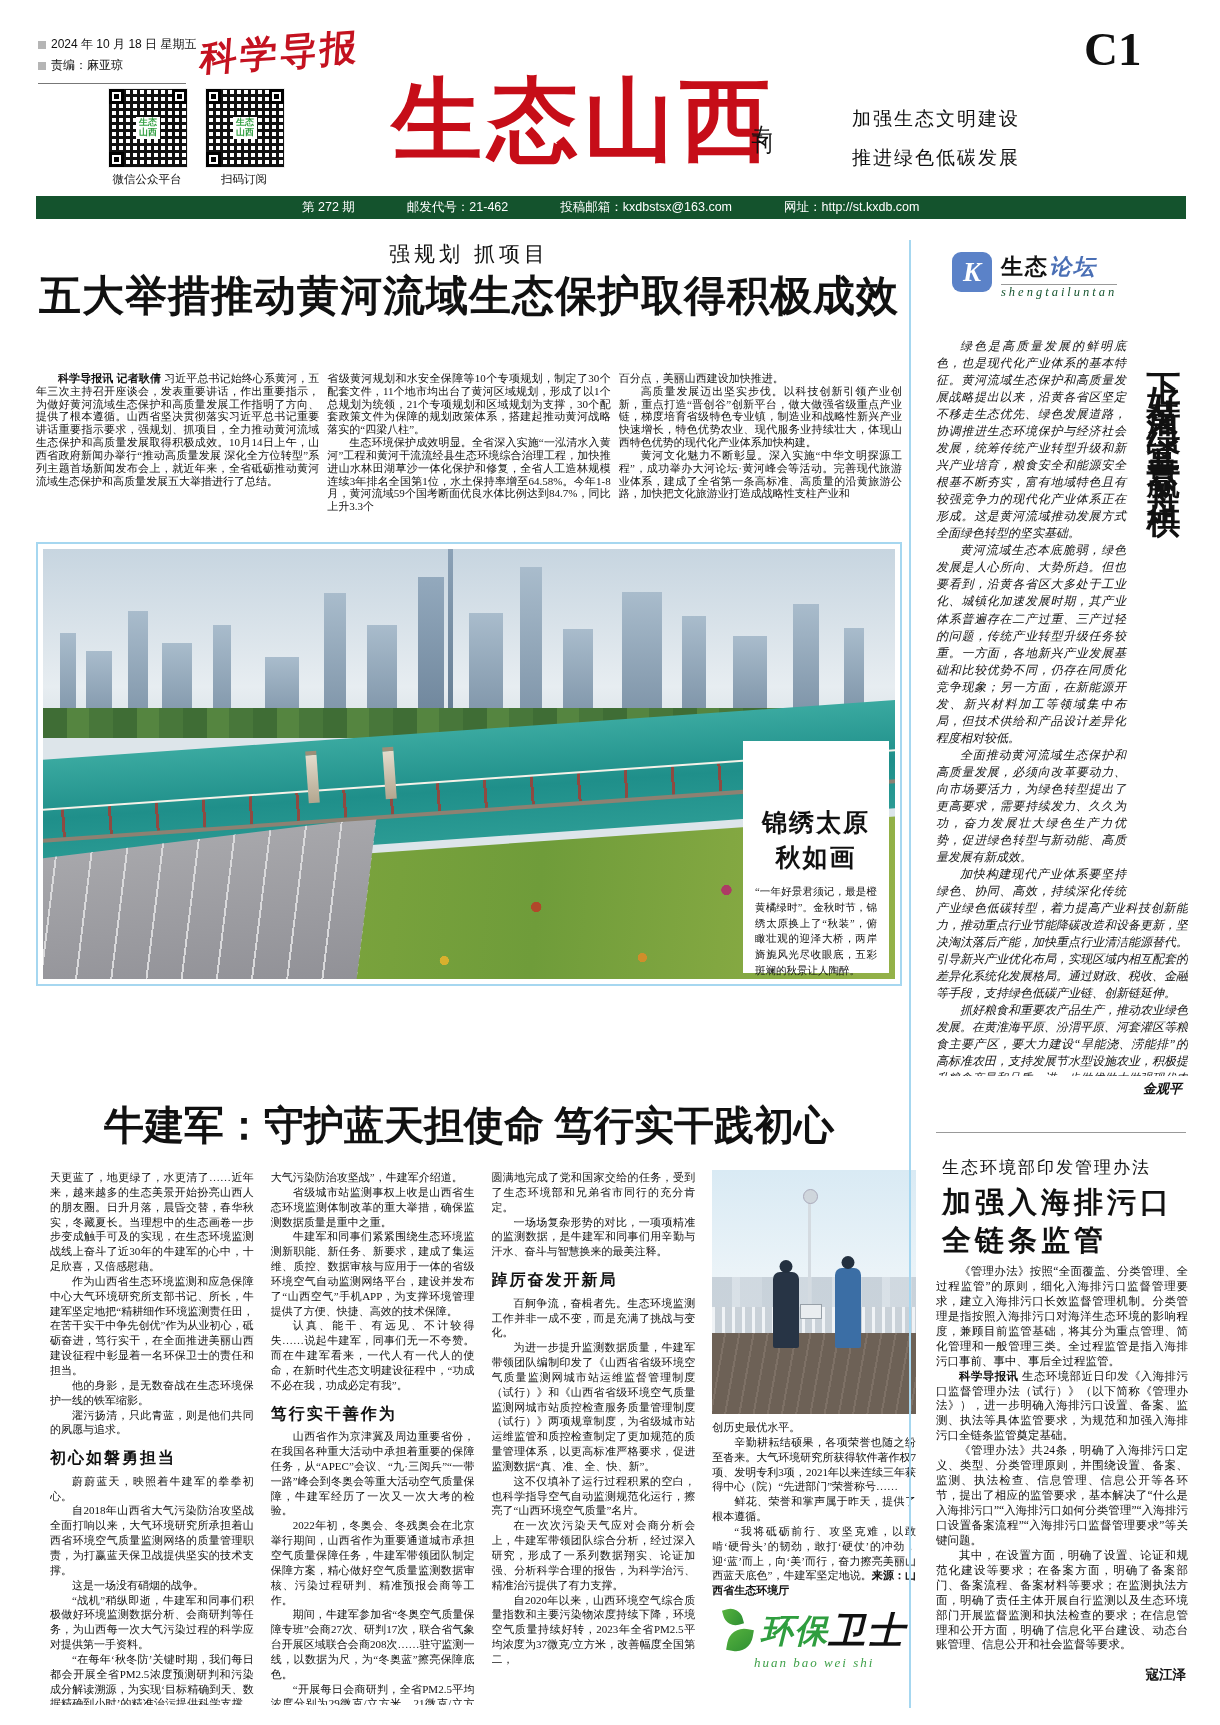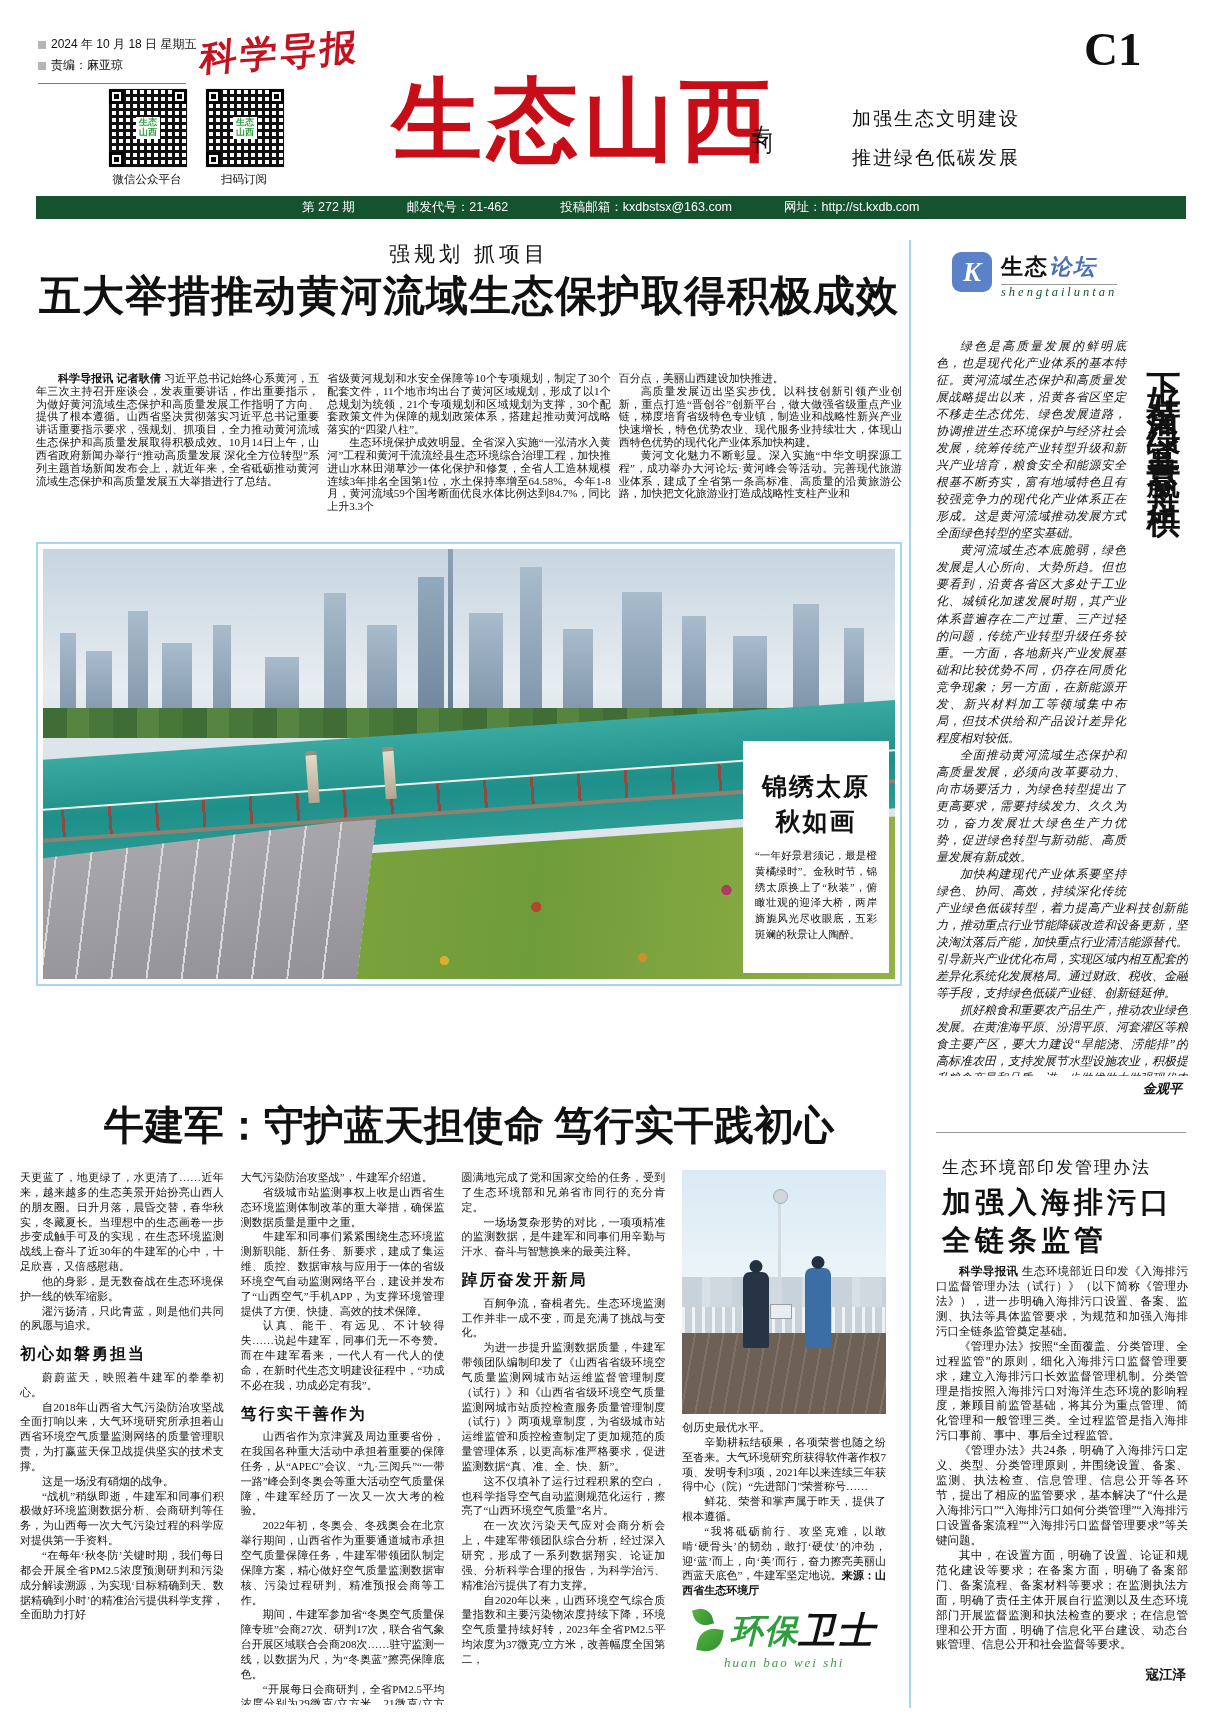--- a/index.html
+++ b/index.html
@@ -81,29 +81,29 @@
           radial-gradient(circle 9px at 40% 36%,#b1482a 55%,transparent 60%),
           radial-gradient(circle 8px at 55% 68%,#cf8e2b 55%,transparent 60%),
           radial-gradient(circle 9px at 68% 34%,#ad3c65 55%,transparent 60%),
           radial-gradient(circle 8px at 82% 60%,#c4572e 55%,transparent 60%),
           linear-gradient(100deg,#7fa63e,#6f9c3a 40%,#9ab54a)}
   .roads{position:absolute;left:-4%;top:68%;width:42%;height:40%;transform:rotate(-7deg) skewX(-14deg);
          background:linear-gradient(#a7a7ab,#8f8f95);
          background-image:repeating-linear-gradient(90deg,transparent 0 34px,#d9d9db 34px 36px),
                           linear-gradient(#a7a7ab,#8f8f95)}
   .capbox{position:absolute;right:6px;bottom:6px;width:146px;height:232px;background:#fff;
-          box-sizing:border-box;padding:28px 12px 10px}
+          box-sizing:border-box;padding:64px 12px 10px}
   .cap-title{font-size:25px;font-weight:bold;font-family:"Liberation Sans",sans-serif;text-align:center;
              line-height:1.4;letter-spacing:2px}
   .cap-text{margin-top:9px;font-size:10.5px;line-height:1.5;text-align:justify}
 
   
   .headline2{position:absolute;left:36px;top:1098px;width:866px;text-align:center;font-size:40px;
              font-weight:bold;letter-spacing:0;white-space:nowrap}
-  .article2{position:absolute;left:20px;top:1170px;width:866px;height:535px;display:flex;gap:17px;overflow:hidden}
+  .article2{position:absolute;left:50px;top:1170px;width:866px;height:535px;display:flex;gap:17px;overflow:hidden}
   .coly{flex:1;font-size:11px;line-height:1.35;text-align:justify;overflow:hidden}
   .coly p{margin:0;text-indent:2em}
   .coly p.noind{text-indent:0}
   .subhead{font-family:"Liberation Sans",sans-serif;font-weight:bold;font-size:16px;margin:10px 0 5px;
            letter-spacing:2px}
   .src{font-weight:bold;font-family:"Liberation Sans",sans-serif}
 
   .photo2{position:relative;height:244px;margin-bottom:6px;overflow:hidden}
   .p2-sky{position:absolute;inset:0;background:linear-gradient(#d9eaf4,#f0f6f9 55%,#e9eff3)}
   .p2-city{position:absolute;left:0;top:44%;width:100%;height:13%;opacity:.85;
@@ -267,20 +267,21 @@
         <div class="cap-text">“一年好景君须记，最是橙黄橘绿时”。金秋时节，锦绣太原换上了“秋装”，俯瞰壮观的迎泽大桥，两岸旖旎风光尽收眼底，五彩斑斓的秋景让人陶醉。</div>
 
       </div>
     </div>
   </div>
 
   <div class="headline2">牛建军：守护蓝天担使命  笃行实干践初心</div>
   <div class="article2">
     <div class="coly">
         <p class="noind">天更蓝了，地更绿了，水更清了……近年来，越来越多的生态美景开始扮亮山西人的朋友圈。日升月落，晨昏交替，春华秋实，冬藏夏长。当理想中的生态画卷一步步变成触手可及的实现，在生态环境监测战线上奋斗了近30年的牛建军的心中，十足欣喜，又倍感慰藉。</p>
+        <p>作为山西省生态环境监测和应急保障中心大气环境研究所支部书记、所长，牛建军坚定地把“精耕细作环境监测责任田，在苦干实干中争先创优”作为从业初心，砥砺奋进，笃行实干，在全面推进美丽山西建设征程中彰显着一名环保卫士的责任和担当。</p>
         <p>他的身影，是无数奋战在生态环境保护一线的铁军缩影。</p>
         <p>濯污扬清，只此青蓝，则是他们共同的夙愿与追求。</p>
         <div class="subhead">初心如磐勇担当</div>
         <p>蔚蔚蓝天，映照着牛建军的拳拳初心。</p>
         <p>自2018年山西省大气污染防治攻坚战全面打响以来，大气环境研究所承担着山西省环境空气质量监测网络的质量管理职责，为打赢蓝天保卫战提供坚实的技术支撑。</p>
         <p>这是一场没有硝烟的战争。</p>
         <p>“战机”稍纵即逝，牛建军和同事们积极做好环境监测数据分析、会商研判等任务，为山西每一次大气污染过程的科学应对提供第一手资料。</p>
         <p>“在每年‘秋冬防’关键时期，我们每日都会开展全省PM2.5浓度预测研判和污染成分解读溯源，为实现‘目标精确到天、数据精确到小时’的精准治污提供科学支撑，全面助力打好</p>
       </div>
     <div class="coly">
@@ -353,20 +354,20 @@
   <div class="forum-vertical">下好黄河绿富共赢一盘棋</div>
   <div class="forum-sign">金观平</div>
 
   <div class="sb-hr"></div>
   <div class="m-kicker">生态环境部印发管理办法</div>
   <div class="m-headline">
     <div>加强入海排污口</div>
     <div>全链条监管</div>
   </div>
   <div class="m-body">
+      <p>《管理办法》按照“全面覆盖、分类管理、全过程监管”的原则，细化入海排污口监督管理要求，建立入海排污口长效监督管理机制。分类管理是指按照入海排污口对海洋生态环境的影响程度，兼顾目前监管基础，将其分为重点管理、简化管理和一般管理三类。全过程监管是指入海排污口事前、事中、事后全过程监管。</p>
       <p><b>科学导报讯  </b>生态环境部近日印发《入海排污口监督管理办法（试行）》（以下简称《管理办法》），进一步明确入海排污口设置、备案、监测、执法等具体监管要求，为规范和加强入海排污口全链条监管奠定基础。</p>
-      <p>《管理办法》按照“全面覆盖、分类管理、全过程监管”的原则，细化入海排污口监督管理要求，建立入海排污口长效监督管理机制。分类管理是指按照入海排污口对海洋生态环境的影响程度，兼顾目前监管基础，将其分为重点管理、简化管理和一般管理三类。全过程监管是指入海排污口事前、事中、事后全过程监管。</p>
       <p>《管理办法》共24条，明确了入海排污口定义、类型、分类管理原则，并围绕设置、备案、监测、执法检查、信息管理、信息公开等各环节，提出了相应的监管要求，基本解决了“什么是入海排污口”“入海排污口如何分类管理”“入海排污口设置备案流程”“入海排污口监督管理要求”等关键问题。</p>
       <p>其中，在设置方面，明确了设置、论证和规范化建设等要求；在备案方面，明确了备案部门、备案流程、备案材料等要求；在监测执法方面，明确了责任主体开展自行监测以及生态环境部门开展监督监测和执法检查的要求；在信息管理和公开方面，明确了信息化平台建设、动态台账管理、信息公开和社会监督等要求。</p>
     </div>
   <div class="m-sign">寇江泽</div>
 
 </div>
 
 </body></html>

